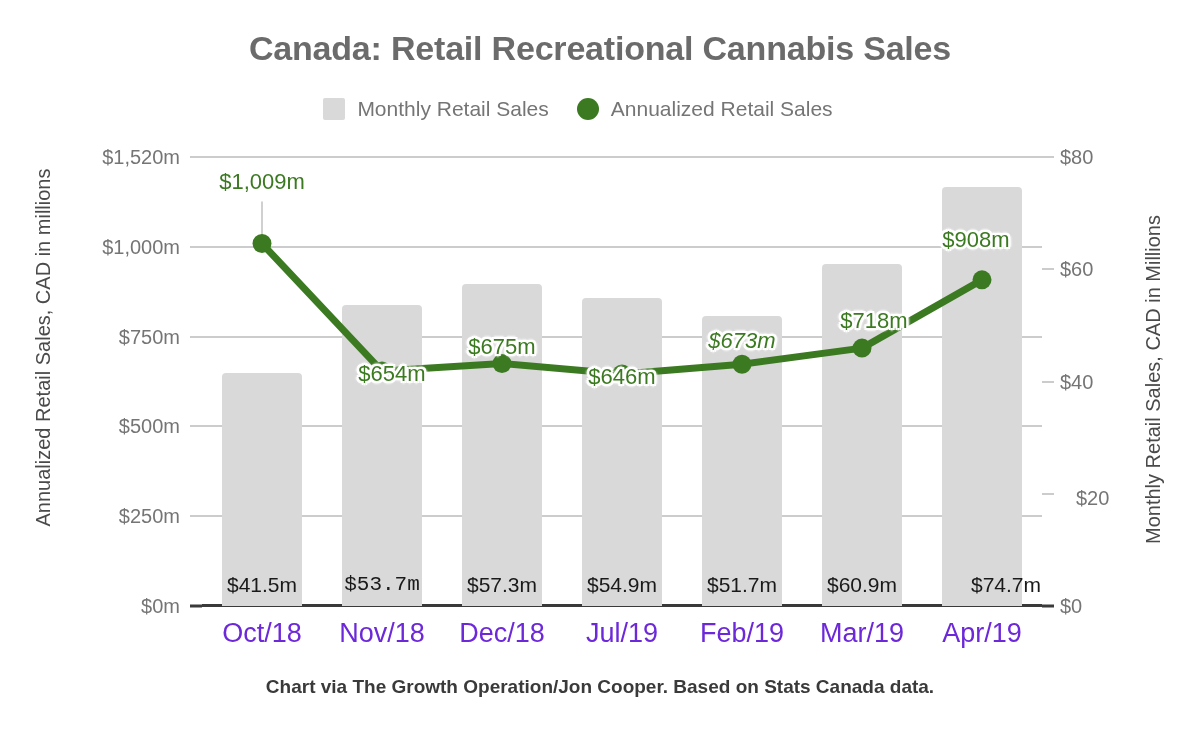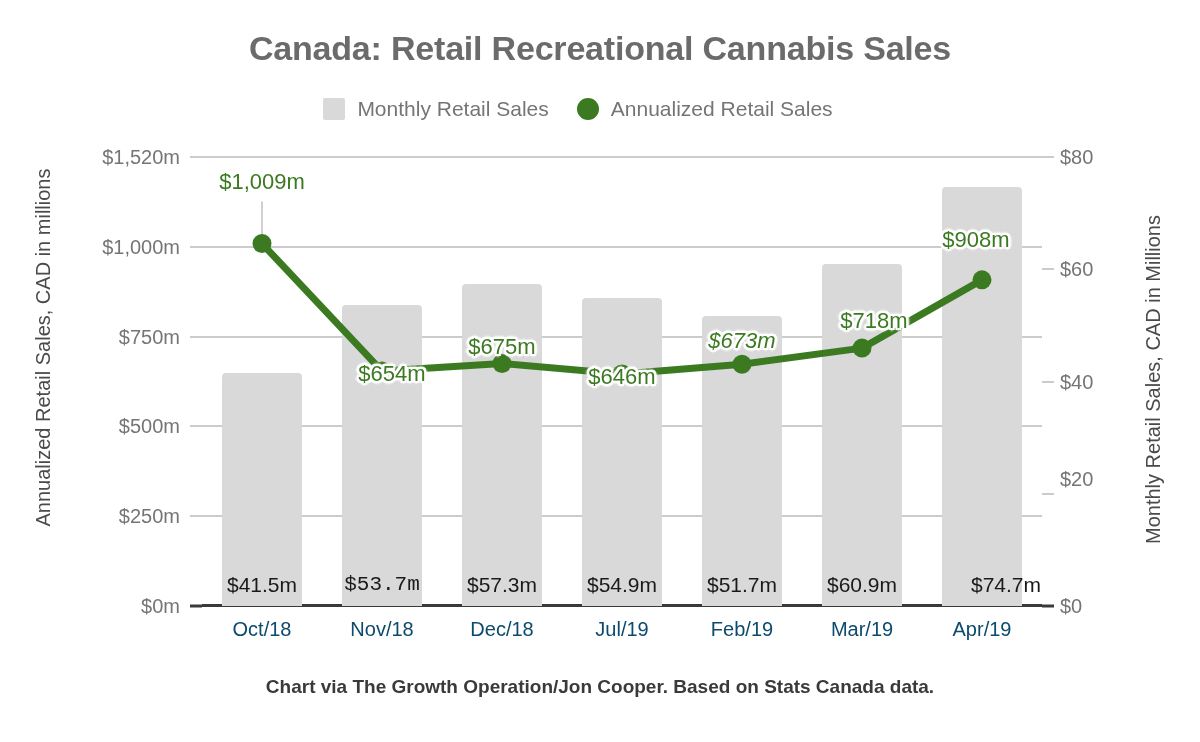--- a/index.html
+++ b/index.html
@@ -157,22 +157,22 @@
     color: #1a1a1a;
     text-align: center;
     white-space: nowrap;
     transform: translateX(-50%);
   }
 
   
   .xtick-label {
     position: absolute;
     top: 618px;
-    font-size: 20px;
-    color: #0c4a6e;
+    font-size: 27px;
+    color: #6d28d9;
     text-align: center;
     white-space: nowrap;
     transform: translateX(-50%);
   }
 
   
   #line-svg {
     position: absolute;
     left: 0;
     top: 0;
@@ -241,21 +241,21 @@
     <div class="tick-left-text" style="top: 426px;">$500m</div>
     <div class="tick-left-mark" style="top: 426.4px;"></div>
     <div class="tick-left-text" style="top: 336.6px;">$750m</div>
     <div class="tick-left-mark" style="top: 336.6px;"></div>
     <div class="tick-left-text" style="top: 246.8px;">$1,000m</div>
     <div class="tick-left-mark" style="top: 246.8px;"></div>
     <div class="tick-left-text" style="top: 157px;">$1,520m</div>
     <div class="tick-left-mark" style="top: 157px;"></div>
     <div class="tick-right-text" style="top: 606px;">$0</div>
     <div class="tick-right-mark" style="top: 606px; background: rgb(58, 58, 58); height: 3px;"></div>
-    <div class="tick-right-text" style="top: 479px;">$20</div>
+    <div class="tick-right-text" style="top: 498px; margin-left: 16px;">$20</div>
     <div class="tick-right-mark" style="top: 493.75px;"></div>
     <div class="tick-right-text" style="top: 381.5px;">$40</div>
     <div class="tick-right-mark" style="top: 381.5px;"></div>
     <div class="tick-right-text" style="top: 269.25px;">$60</div>
     <div class="tick-right-mark" style="top: 269.25px;"></div>
     <div class="tick-right-text" style="top: 157px;">$80</div>
     <div class="tick-right-mark" style="top: 157px;"></div>
   </div>
 <div id="bars-layer">
     <div class="bar" style="left: 222.1px; top: 373.081px; width: 79.8px; height: 232.919px; background: rgb(217, 217, 217);"></div>

